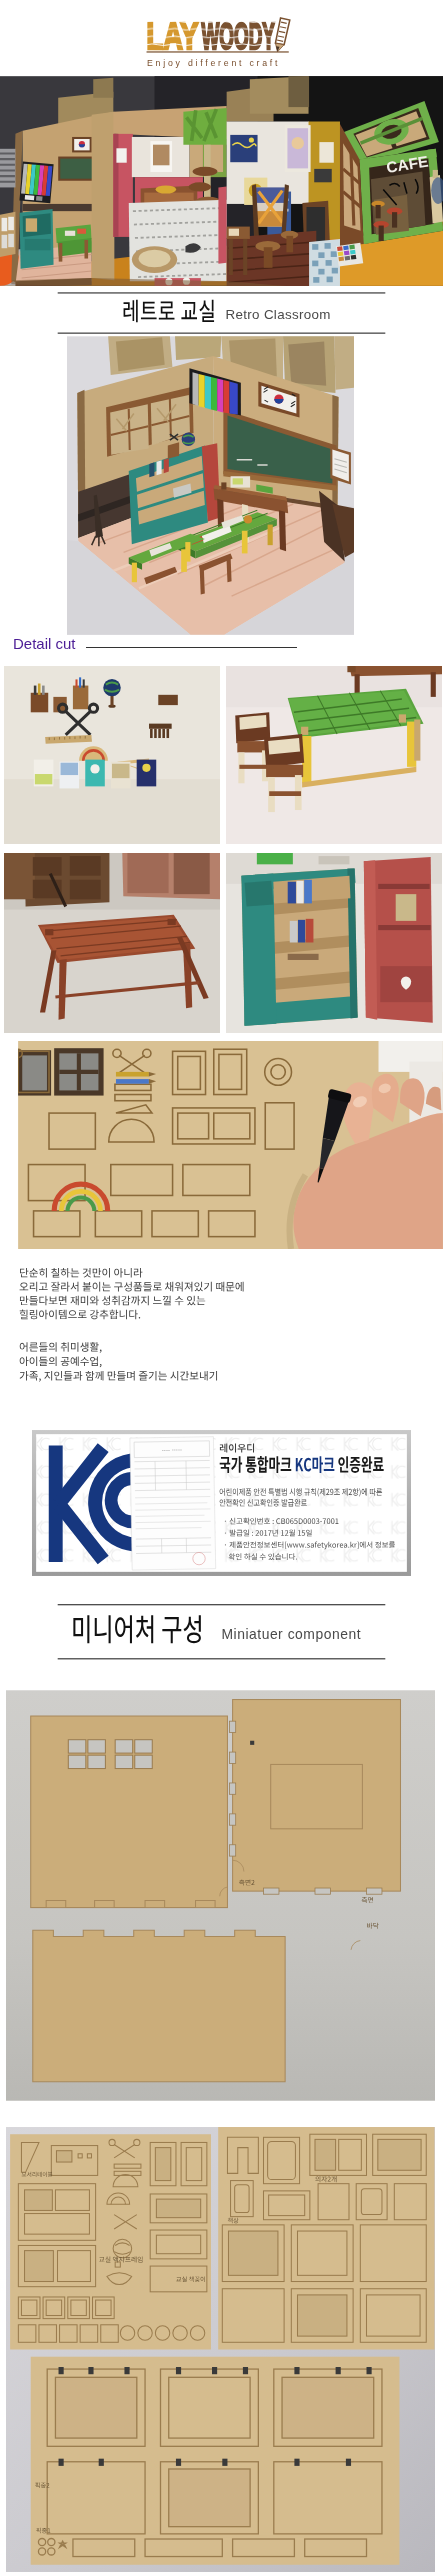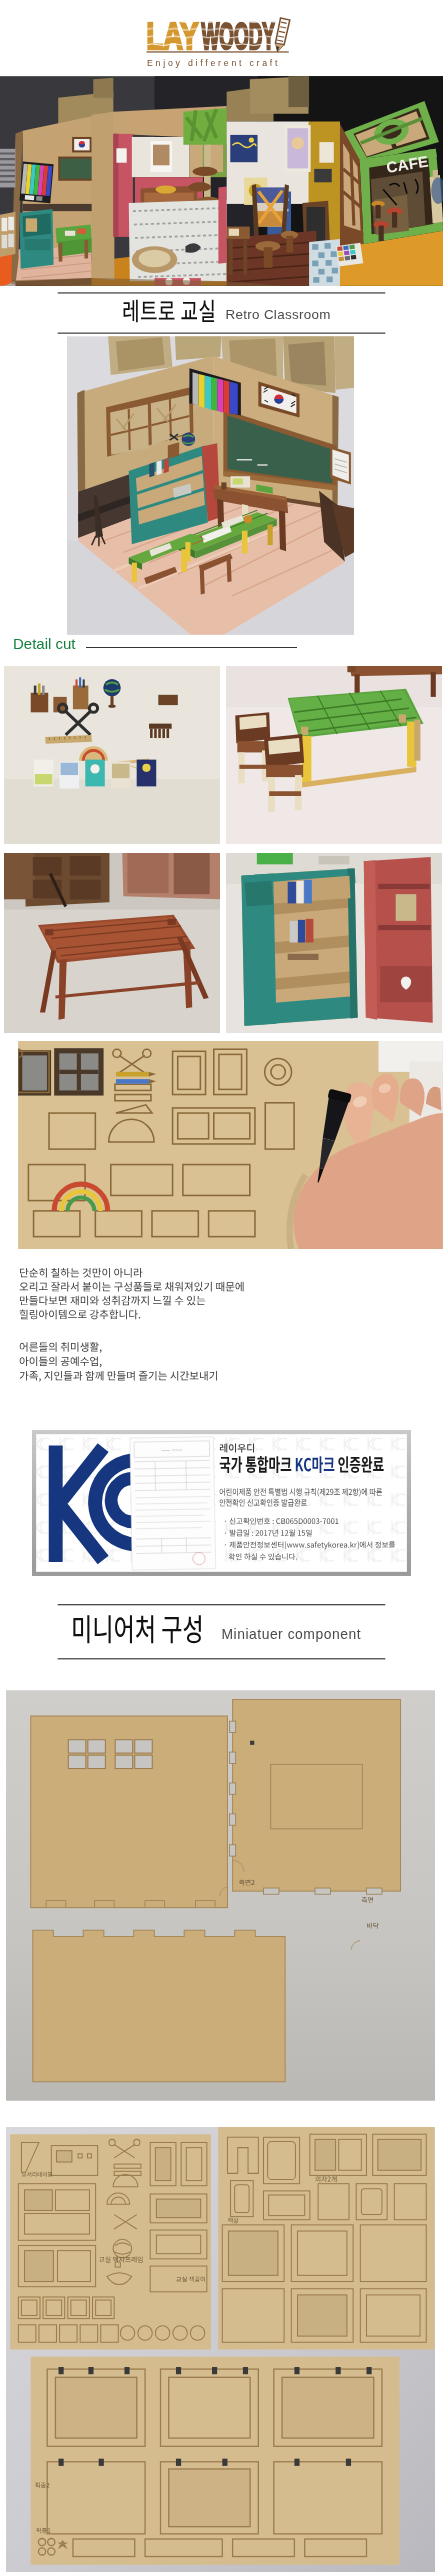--- a/index.html
+++ b/index.html
@@ -383,21 +383,21 @@
 <rect x="230" y="400" width="10" height="38" fill="#e8c53a"></rect>
 <polygon points="160,416 200,402 204,412 164,428" fill="#e8e4da"></polygon>
 </g>
 
 <polygon points="256,446 318,422 322,432 260,458" fill="#8a5230"></polygon>
 <polygon points="258,452 266,449 268,500 260,502" fill="#8a5230"></polygon>
 <polygon points="310,430 318,427 320,476 312,478" fill="#8a5230"></polygon>
 <polygon points="150,470 210,448 214,458 154,482" fill="#8a5230"></polygon>
 </svg>
 
-<div class="abs" style="left:13px;top:635px;font-size:15px;color:#15803d;font-family:Liberation Sans">Detail cut</div>
+<div class="abs" style="left:13px;top:635px;font-size:15px;color:#4c1d95;font-family:Liberation Sans">Detail cut</div>
     <div class="abs" style="left:86px;top:647px;width:211px;height:0.8px;background:#333"></div>
 
 <svg class="abs" style="left:4.1px;top:666px" width="216" height="178" viewBox="0 0 420 346">
       <rect width="420" height="346" fill="#e9e5dc"></rect>
 <rect x="0" y="220" width="420" height="126" fill="#e2ddd2"></rect>
 
 <g>
         <rect x="52" y="52" width="34" height="38" fill="#7a4a28"></rect>
         <rect x="58" y="38" width="5" height="18" fill="#3a3a3a"></rect>
         <rect x="66" y="34" width="5" height="22" fill="#c9a22e"></rect>

